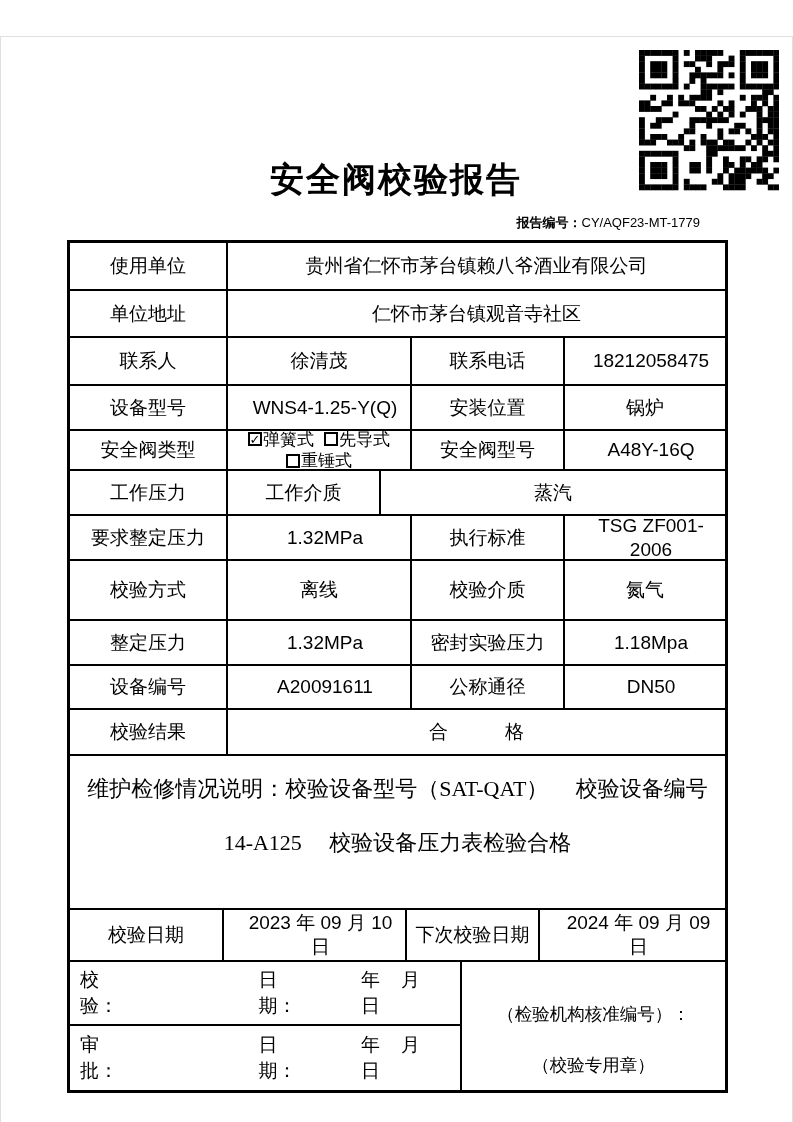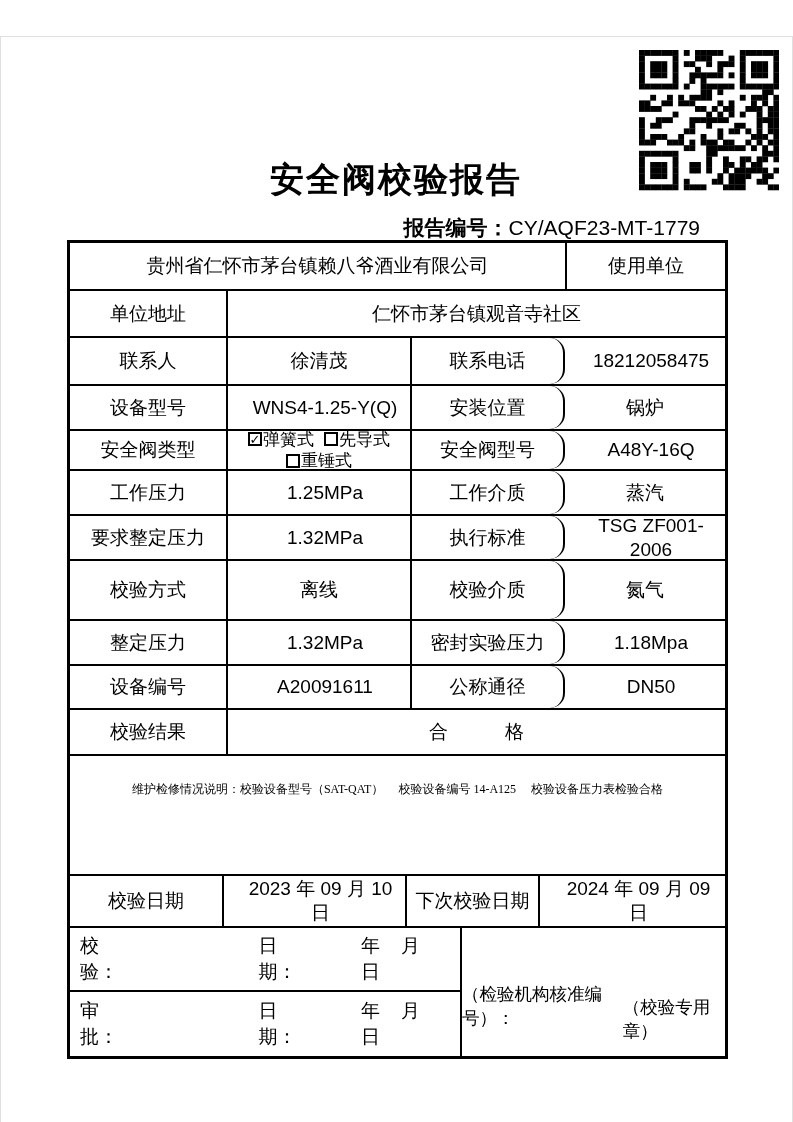--- a/index.html
+++ b/index.html
@@ -4,63 +4,63 @@
 <style>
   * { margin:0; padding:0; box-sizing:border-box; }
   body { background:#fff; font-family:"Liberation Serif","DejaVu Serif",serif; color:#000; }
   .page { position:relative; width:793px; height:1122px; background:#ffffff;
           border:1px solid #e0e0e0; overflow:hidden;margin-top:36px; }
 
   .title { position:absolute; top:120px; left:0; width:790px; text-align:center;
            font-size:34px; font-weight:bold; letter-spacing:2px;
            font-family:"Liberation Serif","DejaVu Serif",serif; }
 
-  .report-no { position:absolute; top:177px; right:92px; font-size:21px;
+  .report-no { position:absolute; top:177px; right:92px; font-size:13px;
                font-family:"Liberation Sans","DejaVu Sans",sans-serif; }
   .report-no .rl { font-weight:bold; }
 
   .qr { position:absolute; left:638px; top:12px; width:140px; height:142px; }
 
   .tbl { position:absolute; left:66px; top:203px; width:661px;
          border:3px solid #000; background:#fff; }
   .row { display:flex; border-bottom:2px solid #000; align-items:stretch; }
   .row:last-child { border-bottom:none; }
   .c { border-right:2px solid #000; display:flex; align-items:center;
        justify-content:center; text-align:center; font-size:19px; line-height:1.25;
        padding:2px 4px; }
   .c:last-child { border-right:none; }
   .lbl { font-family:"Liberation Serif","DejaVu Serif",serif; }
   .val { font-family:"Liberation Sans","DejaVu Sans",sans-serif;padding-left:16px; }
-  .w1 { width:158px; } .w2 { width:184px; } .w3 { width:153px;border-radius:15px; } .w4 { flex:1; }
+  .w1 { width:158px; } .w2 { width:184px; } .w3 { width:153px; } .w4 { flex:1; }
 
   
   .chk-cell { flex-direction:column; justify-content:center; padding:2px 2px; }
   .chk-line { display:flex; align-items:center; justify-content:center; gap:10px; }
   .chk-opt { display:inline-flex; align-items:center; font-size:17px;
              font-family:"Liberation Serif","DejaVu Serif",serif; white-space:nowrap; }
   .box { width:14px; height:14px; border:2px solid #000; display:inline-flex;
          align-items:center; justify-content:center; margin-right:1px;
          font-size:13px; line-height:1; font-weight:bold;
          font-family:"DejaVu Sans",sans-serif; }
 
   
-  .maint { height:118px; align-items:flex-start; justify-content:center;
-           text-align:center; font-size:12px; line-height:54px; padding:6px 8px 0; }
+  .maint { height:152px; align-items:flex-start; justify-content:center;
+           text-align:center; font-size:22px; line-height:54px; padding:6px 8px 0; }
 
   
   .d1 { width:154px; } .d2 { width:183px; } .d3 { width:133px; } .d4 { flex:1; }
   .sign-left { width:392px; border-right:2px solid #000; display:flex;
                flex-direction:column; }
   .sign-row { height:64px; display:flex; align-items:center; padding-left:10px;
               border-bottom:2px solid #000; font-size:19px; }
   .sign-row:last-child { border-bottom:none; }
   .sign-date { margin-left:122px; }
   .sign-ymd { margin-left:46px; letter-spacing:1px; }
-  .stamp { flex:1; display:flex; flex-direction:row; align-items:center;
-           justify-content:space-between; padding-top:27px; font-size:17.5px; }
+  .stamp { flex:1; display:flex; flex-direction:column; align-items:center;
+           justify-content:center; padding-top:27px; font-size:17.5px; }
   .stamp .s2 { margin-top:27px; }
 </style>
 </head>
 <body>
 
 <div class="page">
 
   <svg id="qr" class="qr" viewBox="0 0 25 25">
       <rect x="0" y="0" width="1.05" height="1.05" fill="#000"></rect>
       <rect x="1" y="0" width="1.05" height="1.05" fill="#000"></rect>
@@ -380,22 +380,22 @@
 
   <h1 class="title">安全阀校验报告</h1>
 
   <div class="report-no">
     <span class="rl">报告编号：</span><span>CY/AQF23-MT-1779</span>
   </div>
 
   <div class="tbl">
 
     <div class="row" style="height:48px">
+      <div class="c lbl w1">使用单位</div>
       <div class="c lbl w4">贵州省仁怀市茅台镇赖八爷酒业有限公司</div>
-      <div class="c lbl w1">使用单位</div>
     </div>
 
     <div class="row" style="height:47px">
       <div class="c lbl w1">单位地址</div>
       <div class="c lbl w4">仁怀市茅台镇观音寺社区</div>
     </div>
 
     <div class="row" style="height:48px">
       <div class="c lbl w1">联系人</div>
       <div class="c lbl w2">徐清茂</div>
@@ -429,21 +429,20 @@
               <span>重锤式</span>
           </span>
         </div>
       </div>
       <div class="c lbl w3">安全阀型号</div>
       <div class="c val w4">A48Y-16Q</div>
     </div>
 
     <div class="row" style="height:45px">
       <div class="c lbl w1">工作压力</div>
-      <div class="c val w2">1.25MPa</div>
       <div class="c lbl w3">工作介质</div>
       <div class="c lbl w4">蒸汽</div>
     </div>
 
     <div class="row" style="height:45px">
       <div class="c lbl w1">要求整定压力</div>
       <div class="c val w2">1.32MPa</div>
       <div class="c lbl w3">执行标准</div>
       <div class="c val w4">TSG ZF001-2006</div>
     </div>

